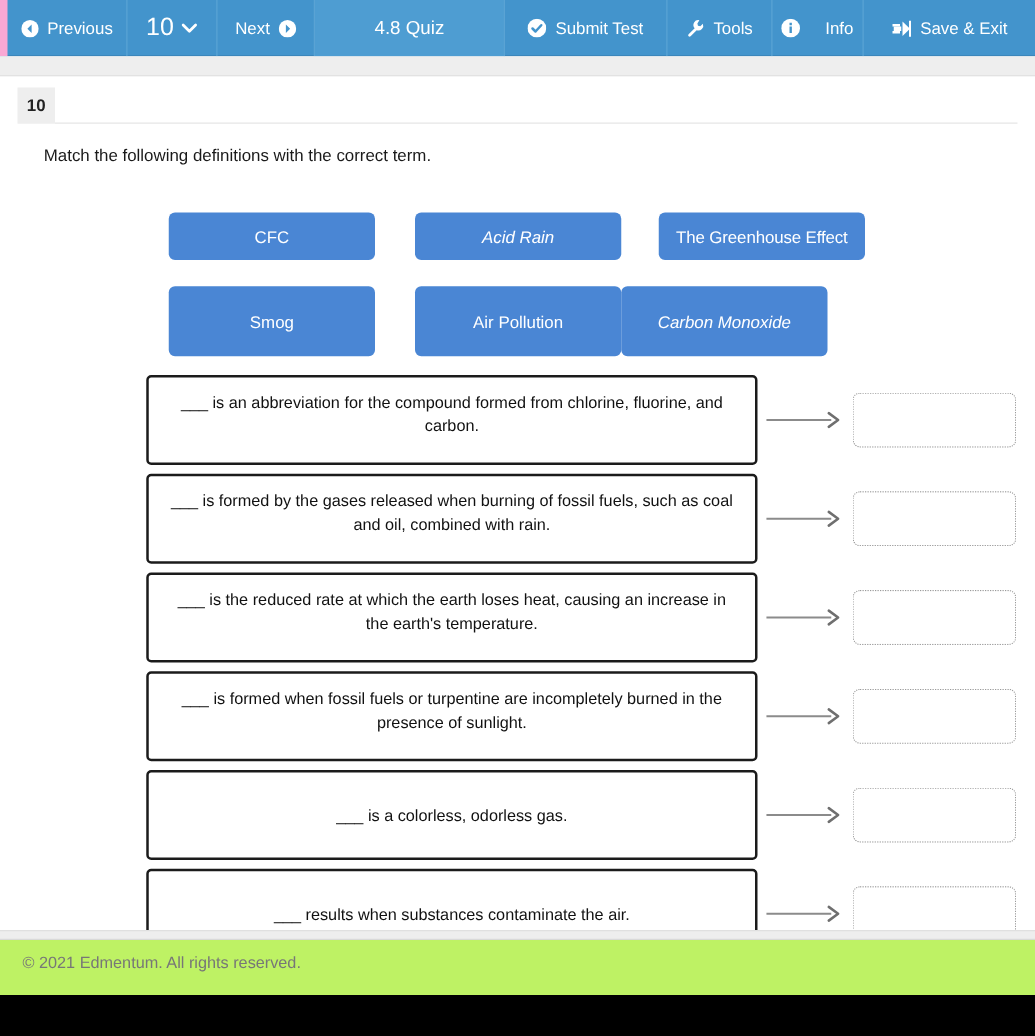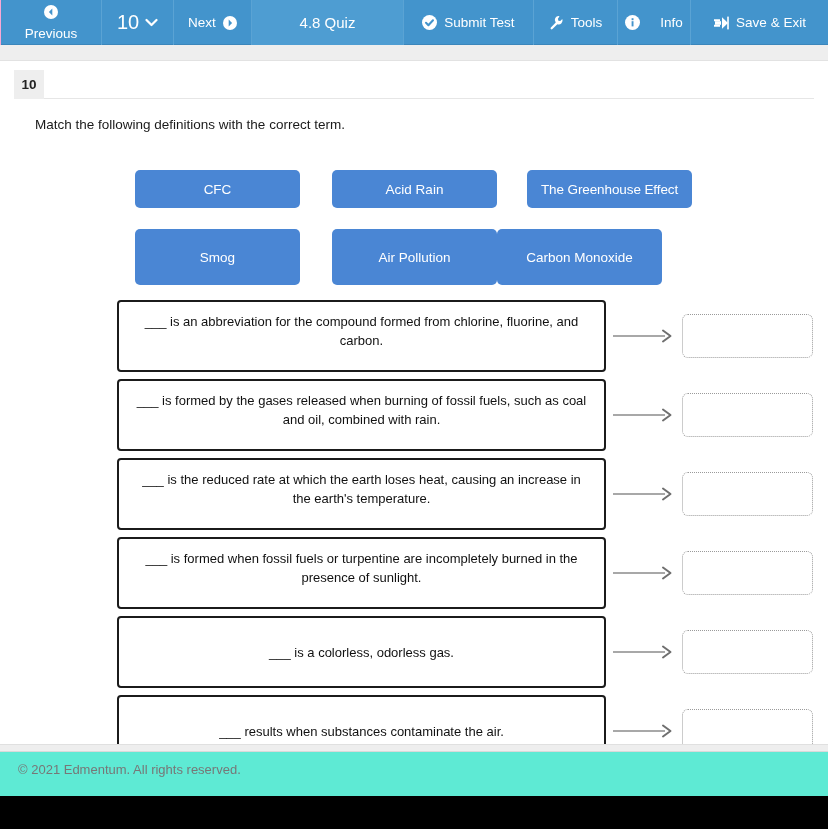--- a/index.html
+++ b/index.html
@@ -37,21 +37,21 @@
     gap: 7px;
     height: 45px;
     color: #ffffff;
     font-size: 13.5px;
     padding: 0 14px;
     border-right: 1px solid #5aa3d4;
     white-space: nowrap;
     cursor: pointer;
     user-select: none;
   }
-  .tb-btn:first-child { border-left: 1px solid #f9a8d4; flex-direction: column; }
+  .tb-btn:first-child { border-left: 6px solid #f9a8d4; }
   .tb-prev   { width: 102px; }
   .tb-qnum   { width: 72px; font-size: 20px; font-weight: 300; gap: 6px; }
   .tb-next   { width: 78px; }
   .tb-title  { width: 152px; background: #4e9dd2; font-size: 15px; border-right: 1px solid #5aa3d4; cursor: default;}
   .tb-submit { width: 130px; }
   .tb-tools  { width: 84px; }
   .tb-info   { width: 73px; gap: 20px; }
   .tb-exit   { width: 137px; border-right: none; }
 
   .ico { display: inline-block; flex: none; line-height: 0; }
@@ -107,21 +107,21 @@
     background: #4a86d4;
     border-radius: 5px;
     color: #ffffff;
     font-size: 13.5px;
     display: flex; align-items: center; justify-content: center;
     cursor: move; user-select: none;
     overflow: visible;
     white-space: nowrap;
   }
   .tile-c0 { width: 165px; margin-right: 32px; }
-  .tile-c1 { width: 165px; margin-right: 30px; }
+  .tile-c1 { width: 165px; margin-right: 30px; font-style: italic; }
   .tile-c2 { width: 165px; }
   .tile-r0 { height: 38px; }
   .tile-r1 { height: 56px; }
   .tile-wide-text { letter-spacing: -0.1px; }
 
   
   .rows {
     position: absolute;
     top: 300px; left: 117px;
     width: 700px;
@@ -175,21 +175,21 @@
     top: 744px; left: 0;
     width: 828px; height: 8px;
     background: #eeeeee;
     border-top: 1px solid #e0e0e0;
     border-bottom: 1px solid #d9d9d9;
   }
   .footer {
     position: absolute;
     top: 752px; left: 0;
     width: 828px; height: 44px;
-    background: #5eead4;
+    background: #bef264;
   }
   .footer-text {
     position: absolute;
     left: 18px; top: 10px;
     font-size: 13px;
     color: #777777;
   }
   .blackbar {
     position: absolute;
     top: 796px; left: 0;

